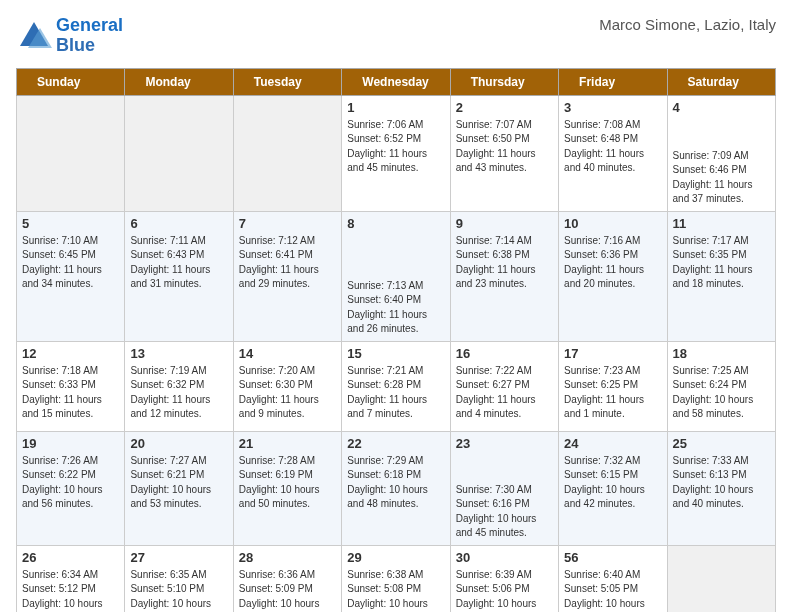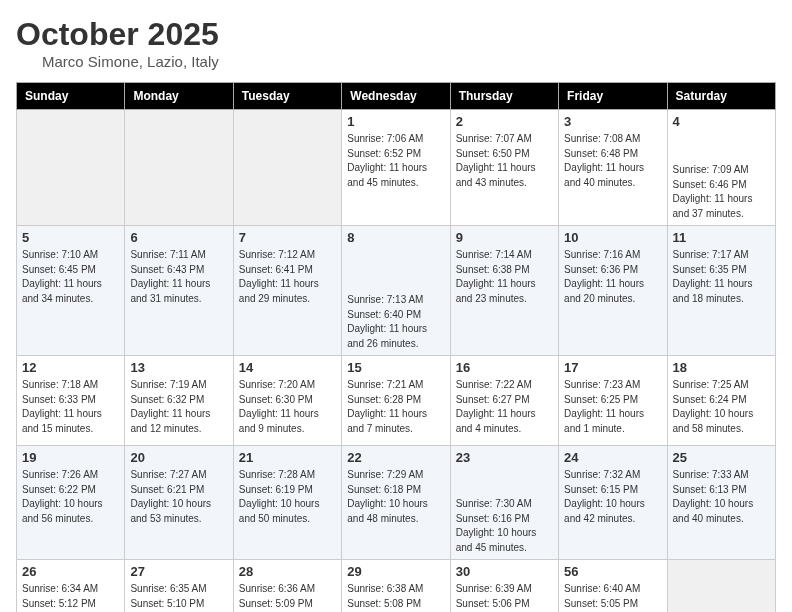--- a/index.html
+++ b/index.html
@@ -44,25 +44,25 @@
     }
     .location {
       font-size: 15px;
       color: #555;
     }
     table {
       width: 100%;
       border-collapse: collapse;
     }
     thead tr th {
-      background-color: #000000;
+      background-color: #a16207;
       color: #fff;
       font-size: 12px;
       font-weight: bold;
-      padding: 6px 8px;
+      padding: 6px 20px;
       text-align: left;
       border: 1px solid #aaa;
     }
     tbody tr td {
       border: 1px solid #ccc;
       vertical-align: top;
       padding: 4px 5px;
       font-size: 10.5px;
       color: #333;
       height: 90px;
@@ -89,22 +89,31 @@
       background: #f2f6fb;
     }
     .empty {
       background: #f0f0f0 !important;
     }
   </style>
 </head>
 <body>
 
 <div class="header">
+  <div class="logo">
+    <svg class="logo-icon" viewBox="0 0 36 36">
+      <polygon points="18,4 32,28 4,28" fill="#2e6db4"></polygon>
+      <polygon points="24,10 36,30 12,30" fill="#5a9fd4" opacity="0.6"></polygon>
+    </svg>
+    <div class="logo-text">
+      <div><span>General</span></div>
+      <div><span style="color:#2e6db4;">Blue</span></div>
+    </div>
+  </div>
   <div class="title-block">
-    <div class="month-title">October 2025</div>
     <div class="location">Marco Simone, Lazio, Italy</div>
   </div>
 </div>
 
 <table>
   <thead>
     <tr>
     <th>Sunday</th>
         <th>Monday</th>
         <th>Tuesday</th>

